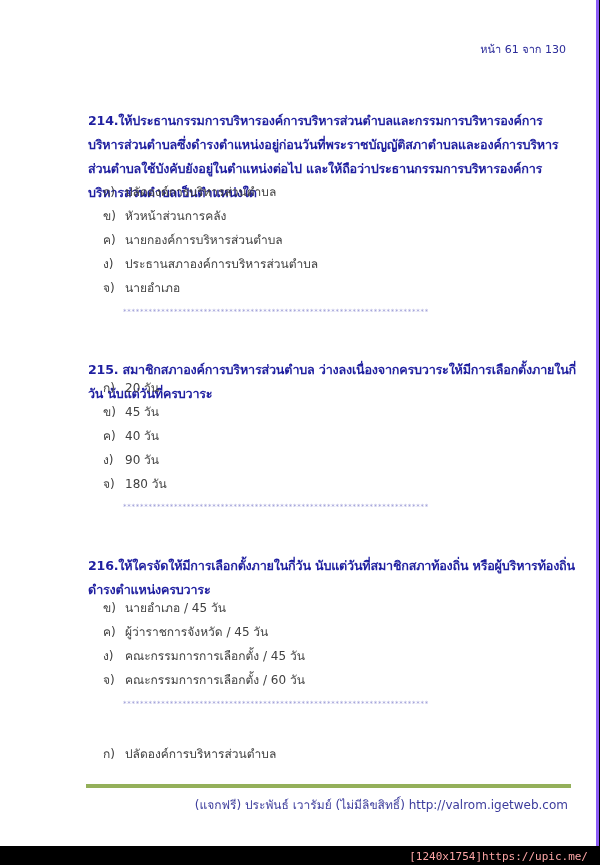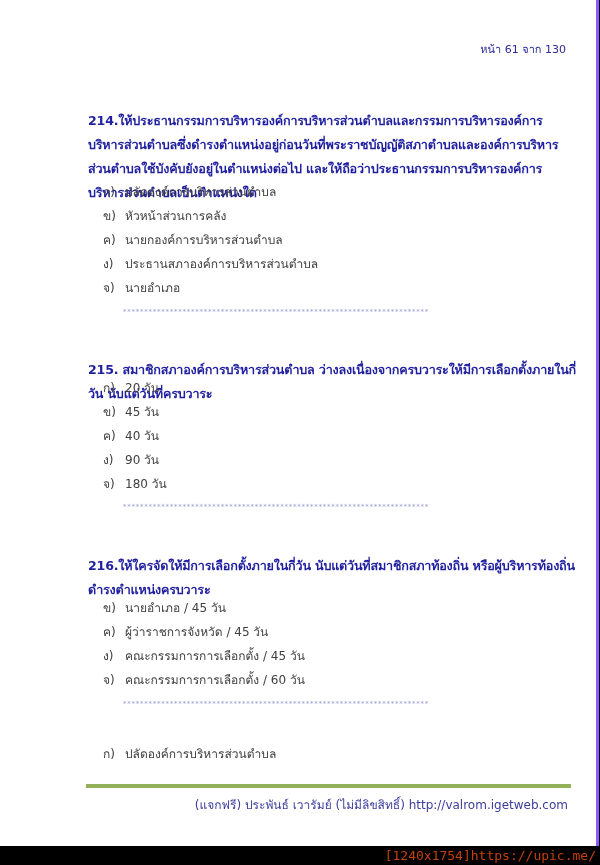--- a/index.html
+++ b/index.html
@@ -31,22 +31,22 @@
     position: absolute; left: 123px; width: 448px; color: #9a9ad6; font-size: 7px;
     letter-spacing: 0.75px; white-space: nowrap; overflow: hidden; line-height: 8px;
   }
   .footer-rule {
     position: absolute; left: 86px; top: 784px; width: 485px; height: 4px; background: #94b05a;
   }
   .footer-text {
     position: absolute; right: 28px; top: 795px; font-size: 12px; color: #3c3c9c; white-space: nowrap;
   }
   .watermark {
-    position: absolute; right: 4px; bottom: 2px; font-family: "DejaVu Sans Mono", monospace;
-    font-size: 13px; color: #c2410c; white-space: nowrap;
+    position: absolute; right: 12px; bottom: 2px; font-family: "DejaVu Sans Mono", monospace;
+    font-size: 11px; color: #fca5a5; white-space: nowrap;
   }
 </style>
 </head>
 <body>
 
 <div class="page">
   <div class="page-header">หน้า 61 จาก 130</div>
 
   <div class="q-title" style="top:76px">214.ให้ประธานกรรมการบริหารองค์การบริหารส่วนตำบลและกรรมการบริหารองค์การบริหารส่วนตำบลซึ่งดำรงตำแหน่งอยู่ก่อนวันที่พระราชบัญญัติสภาตำบลและองค์การบริหารส่วนตำบลใช้บังคับยังอยู่ในตำแหน่งต่อไป และให้ถือว่าประธานกรรมการบริหารองค์การบริหารส่วนตำบลเป็นตำแหน่งใด</div>
   <div class="opt" style="top:184px"><span class="letter">ก)</span><span>ปลัดองค์การบริหารส่วนตำบล</span></div>

